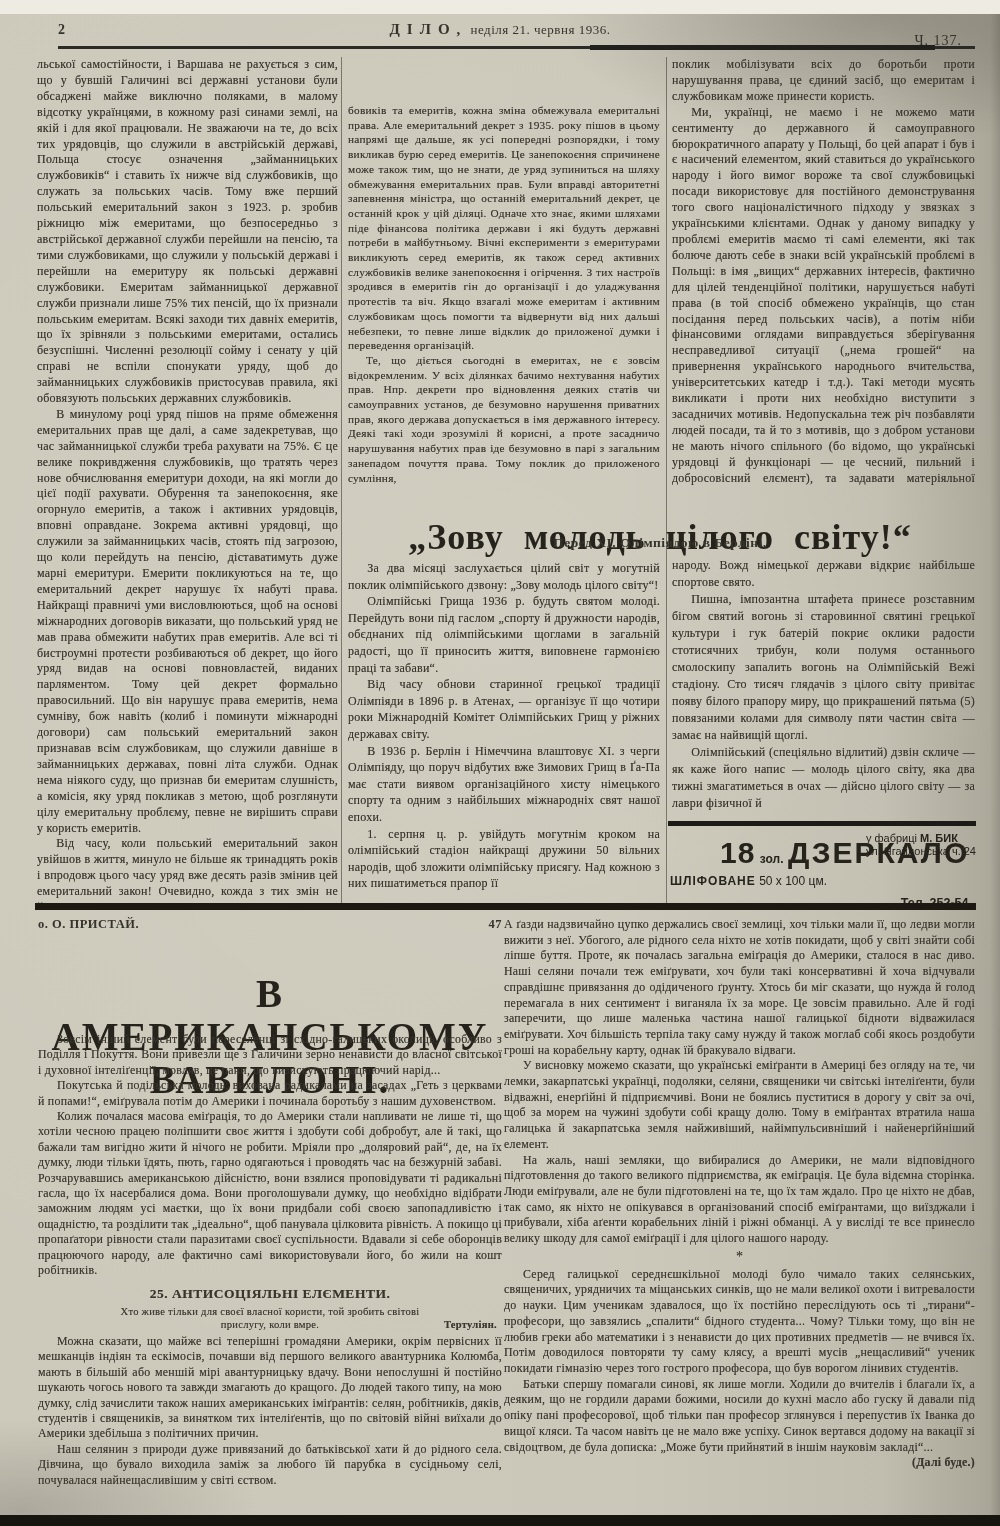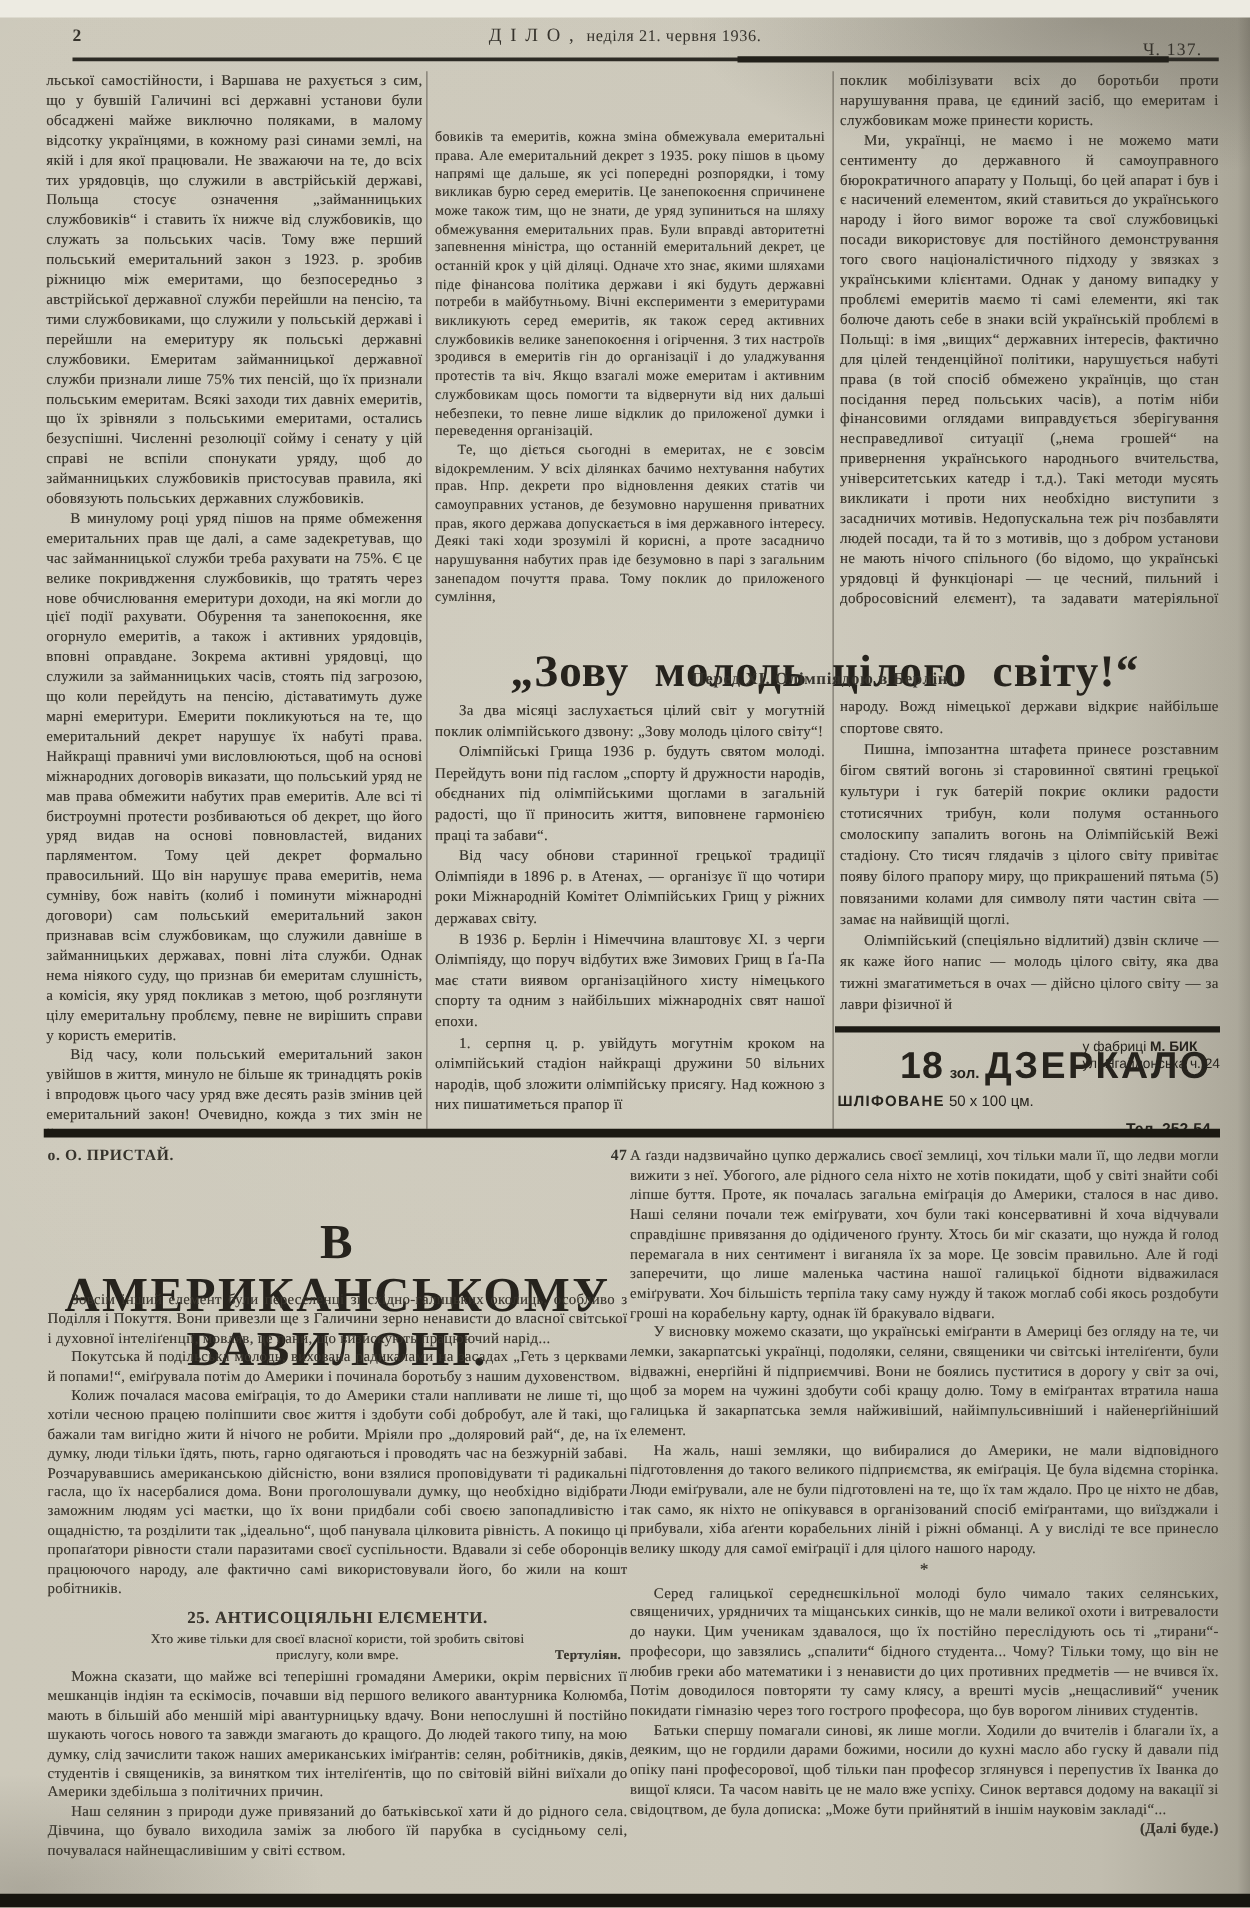--- a/index.html
+++ b/index.html
@@ -12,21 +12,21 @@
       #c9c5b7;
     color:#36332c;font-family:"Liberation Serif","DejaVu Serif",serif;
     -webkit-font-smoothing:antialiased;}
   .top-edge{position:absolute;left:0;top:0;width:1000px;height:14px;background:#edebe2;}
   .bottom-bar{position:absolute;left:0;top:1515px;width:1000px;height:11px;background:#17150f;}
 
   
   .masthead{position:absolute;left:0;top:19px;width:1000px;height:26px;font-size:13px;}
   .mh-page{position:absolute;left:58px;top:3px;font-weight:bold;font-size:14px;}
   .mh-center{position:absolute;left:250px;width:500px;top:2px;text-align:center;white-space:nowrap;}
-  .mh-title{font-weight:normal;letter-spacing:7px;font-size:15px;}
+  .mh-title{font-weight:bold;letter-spacing:7px;font-size:15px;}
   .mh-date{font-size:13px;letter-spacing:.5px;}
   .mh-issue{position:absolute;right:38px;top:14px;font-weight:normal;font-size:14px;letter-spacing:1px;}
   .rule-masthead{position:absolute;left:58px;top:46px;width:917px;height:3px;background:#2c2a24;}
   .rule-masthead-heavy{position:absolute;left:590px;top:45px;width:345px;height:5px;background:#22201a;}
 
   
   .vrule{position:absolute;width:1px;background:rgba(54,50,42,.55);}
   .vr1{left:341px;top:57px;height:846px;}
   .vr2{left:666px;top:57px;height:846px;}
 

